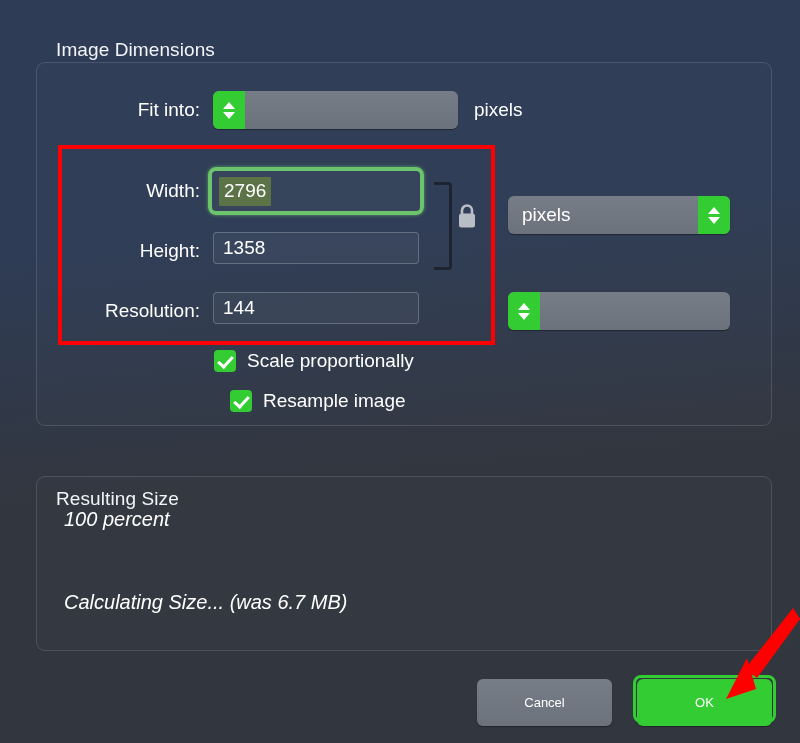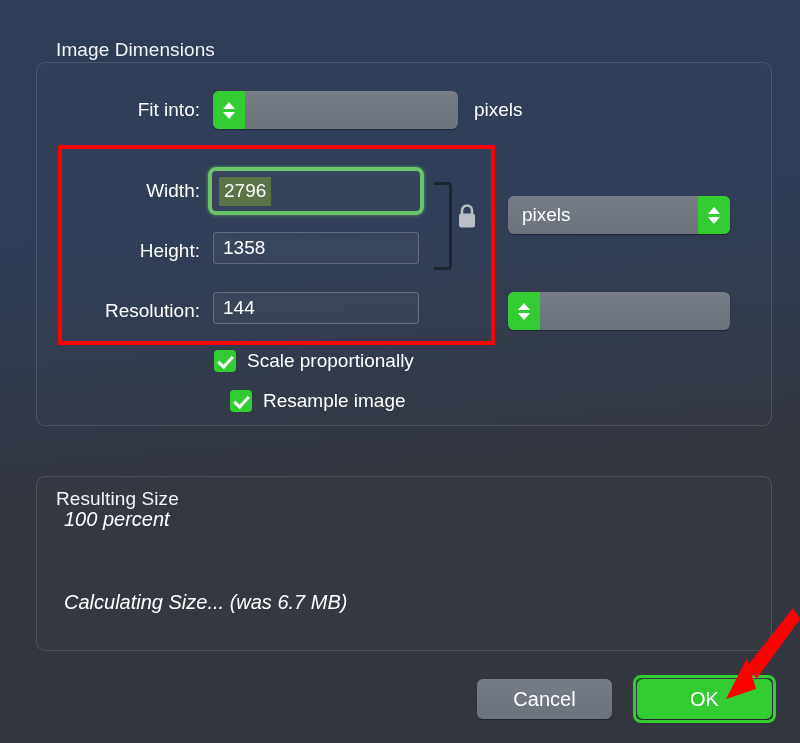--- a/index.html
+++ b/index.html
@@ -207,26 +207,26 @@
     color: #ffffff;
     white-space: nowrap;
     font-style: italic;
   }
   #res-percent { left: 64px; top: 508px; }
   #res-size    { left: 64px; top: 591px; }
 
   
   .btn {
     position: absolute;
-    height: 40px;
+    height: 47px;
     border-radius: 6px;
     display: flex;
     align-items: center;
     justify-content: center;
-    font-size: 20px;
+    font-size: 13px;
     color: #ffffff;
   }
   #btn-cancel {
     left: 477px; top: 679px; width: 135px;
     background: linear-gradient(180deg, #767d86 0%, #6b727b 100%);
     box-shadow: 0 1px 1px rgba(0,0,0,0.35);
   }
   #btn-ok {
     left: 637px; top: 679px; width: 135px;
     background: #33cc33;

